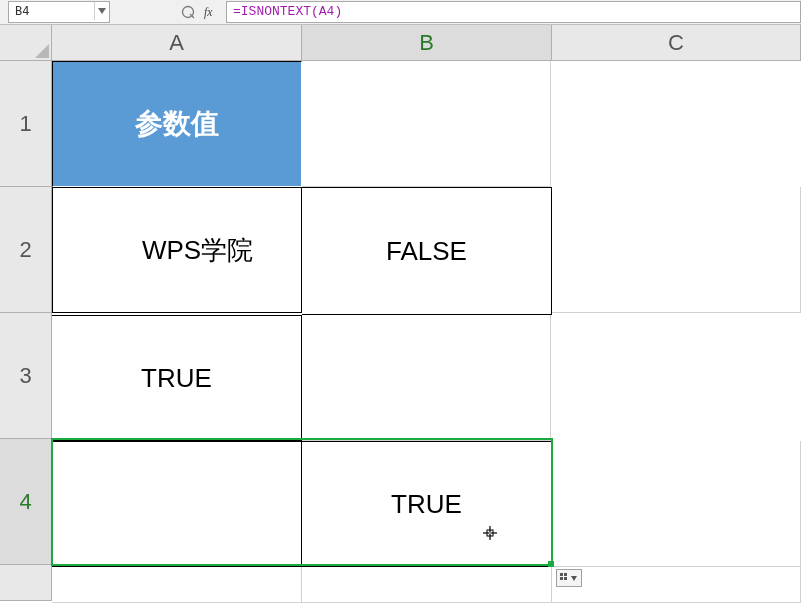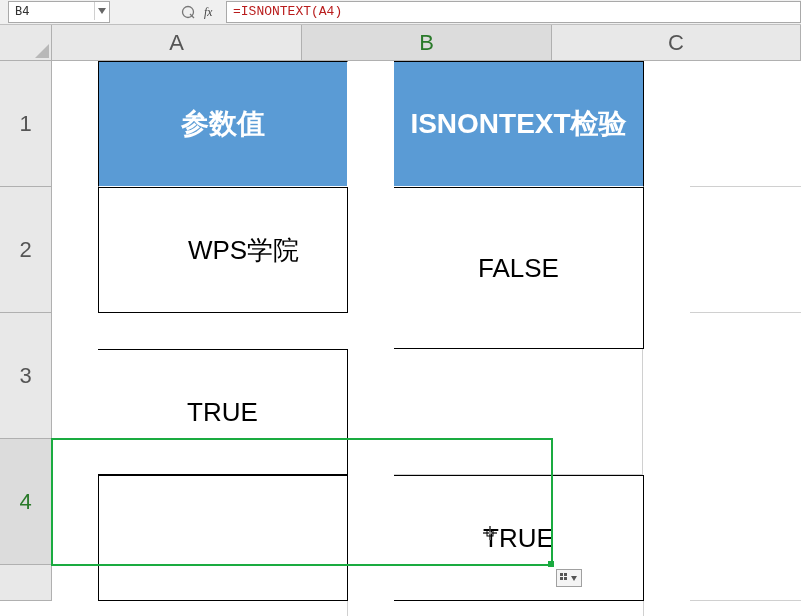--- a/index.html
+++ b/index.html
@@ -63,21 +63,21 @@
   .formula-input {
     flex: 1;
     height: 20px;
     margin-left: 6px;
     background: #fff;
     border: 1px solid #a9a9a9;
     padding: 0 6px;
     font-family: Consolas, "Courier New", monospace;
     font-size: 13px;
     line-height: 18px;
-    color: #b91c1c;
+    color: #a21caf;
     display: flex;
     align-items: center;
   }
 
   
   .sheet {
     position: relative;
     width: 801px;
     height: 592px;
   }
@@ -145,21 +145,20 @@
     border-right: 1px solid #d0d0d0;
     border-bottom: 1px solid #d0d0d0;
     box-sizing: border-box;
     display: flex;
     align-items: center;
     justify-content: center;
     font-size: 26px;
     color: #000;
     background: #fff;
     position: relative;
-    margin-left: 46px;
   }
 
   
   .hdr-cell {
     background: #5a9bd5;
     color: #fff;
     font-weight: bold;
     font-size: 28px;
     border-right: 1px solid #fff;
     border-bottom: 1px solid #fff;
@@ -245,26 +244,25 @@
       <div class="row-h" style="height: 126px;">1</div>
       <div class="row-h" style="height: 126px;">2</div>
       <div class="row-h" style="height: 126px;">3</div>
       <div class="row-h sel" style="height: 126px;">4</div>
       <div class="row-h" style="height: 36px;"></div>
     </div>
 
   <div class="grid" id="grid">
       <div class="g-row">
         <div class="g-cell hdr-cell" style="width: 250px; height: 126px; border-top: 1px solid rgb(0, 0, 0); border-left: 1px solid rgb(0, 0, 0);">参数值</div>
-        <div class="g-cell hdr-cell" style="width: 250px; height: 126px; border-top: 1px solid rgb(0, 0, 0); border-right: 1px solid rgb(0, 0, 0);">ISNONTEXT检验</div>
         <div class="g-cell" style="width: 249px; height: 126px;"></div>
       </div>
       <div class="g-row">
         <div class="g-cell" style="width: 250px; height: 126px; border-width: 1px; border-style: solid; border-color: rgb(0, 0, 0); padding-left: 41px;">WPS学院</div>
-        <div class="g-cell" style="width: 250px; height: 162px; border-top: 1px solid rgb(0, 0, 0); border-bottom: 1px solid rgb(0, 0, 0); border-right: 1px solid rgb(0, 0, 0);">FALSE</div>
+        <div class="g-cell" style="width: 250px; height: 128px; border-top: 1px solid rgb(0, 0, 0); border-bottom: 1px solid rgb(0, 0, 0); border-right: 1px solid rgb(0, 0, 0);">FALSE</div>
         <div class="g-cell" style="width: 249px; height: 126px;"></div>
       </div>
       <div class="g-row">
         <div class="g-cell" style="width: 250px; height: 126px; border-top: 1px solid rgb(0, 0, 0); border-bottom: 1px solid rgb(0, 0, 0); border-right: 1px solid rgb(0, 0, 0);">TRUE</div>
         <div class="g-cell" style="width: 249px; height: 126px;"></div>
       </div>
       <div class="g-row">
         <div class="g-cell" style="width: 250px; height: 126px; border-width: 1px; border-style: solid; border-color: rgb(0, 0, 0);"></div>
         <div class="g-cell" style="width: 250px; height: 126px; border-top: 1px solid rgb(0, 0, 0); border-bottom: 1px solid rgb(0, 0, 0); border-right: 1px solid rgb(0, 0, 0);">TRUE</div>
         <div class="g-cell" style="width: 249px; height: 126px;"></div>

